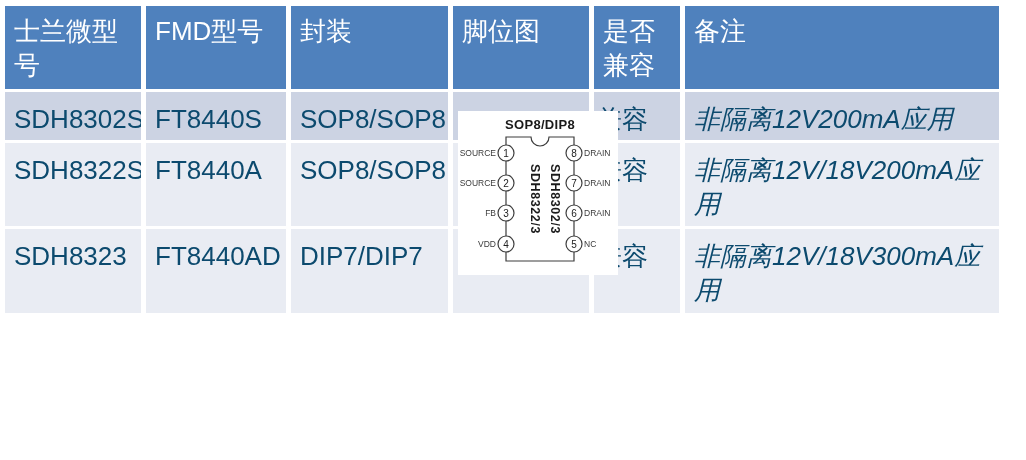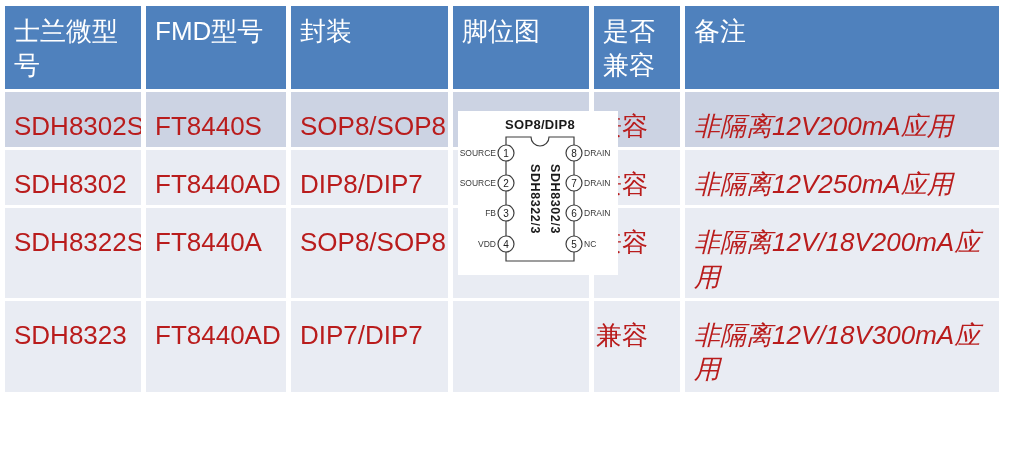--- a/index.html
+++ b/index.html
@@ -40,22 +40,22 @@
   thead th {
     background: #4f81bd;
     color: #ffffff;
     font-weight: normal;
     text-align: left;
     padding: 8px 4px 6px 9px;
     height: 66px;
   }
   thead th .latin-bold { font-weight: normal; }
   tbody td {
-    color: #b91c1c;
-    padding: 17px 4px 4px 9px;
+    color: #0c4a6e;
+    padding: 10px 4px 4px 9px;
     text-align: left;
   }
   tbody tr.band-dark td { background: #ccd3e3; }
   tbody tr.band-light td { background: #e9ecf3; }
   td.center, th.center { text-align: left; padding-left: 2px; padding-right: 2px; }
   tr.r-short td { height: 33px; }
   tr.r-tall td { height: 63px; }
   tr.r-last td { height: 70px; }
   td.note { white-space: pre-line; font-style: italic; }
   
@@ -106,28 +106,20 @@
       </tr>
     </thead>
     <tbody>
       <tr class="band-dark r-short">
         <td>SDH8302S</td>
         <td>FT8440S</td>
         <td>SOP8/SOP8</td>
         <td></td>
         <td class="center">兼容</td>
         <td class="note">非隔离12V200mA应用</td>
-      </tr>
-      <tr class="band-light r-short">
-        <td>SDH8302</td>
-        <td>FT8440AD</td>
-        <td>DIP8/DIP7</td>
-        <td></td>
-        <td class="center">兼容</td>
-        <td class="note">非隔离12V250mA应用</td>
       </tr>
       <tr class="band-light r-tall">
         <td>SDH8322S</td>
         <td>FT8440A</td>
         <td>SOP8/SOP8</td>
         <td></td>
         <td class="center">兼容</td>
         <td class="note">非隔离12V/18V200mA应
 用</td>
       </tr>

